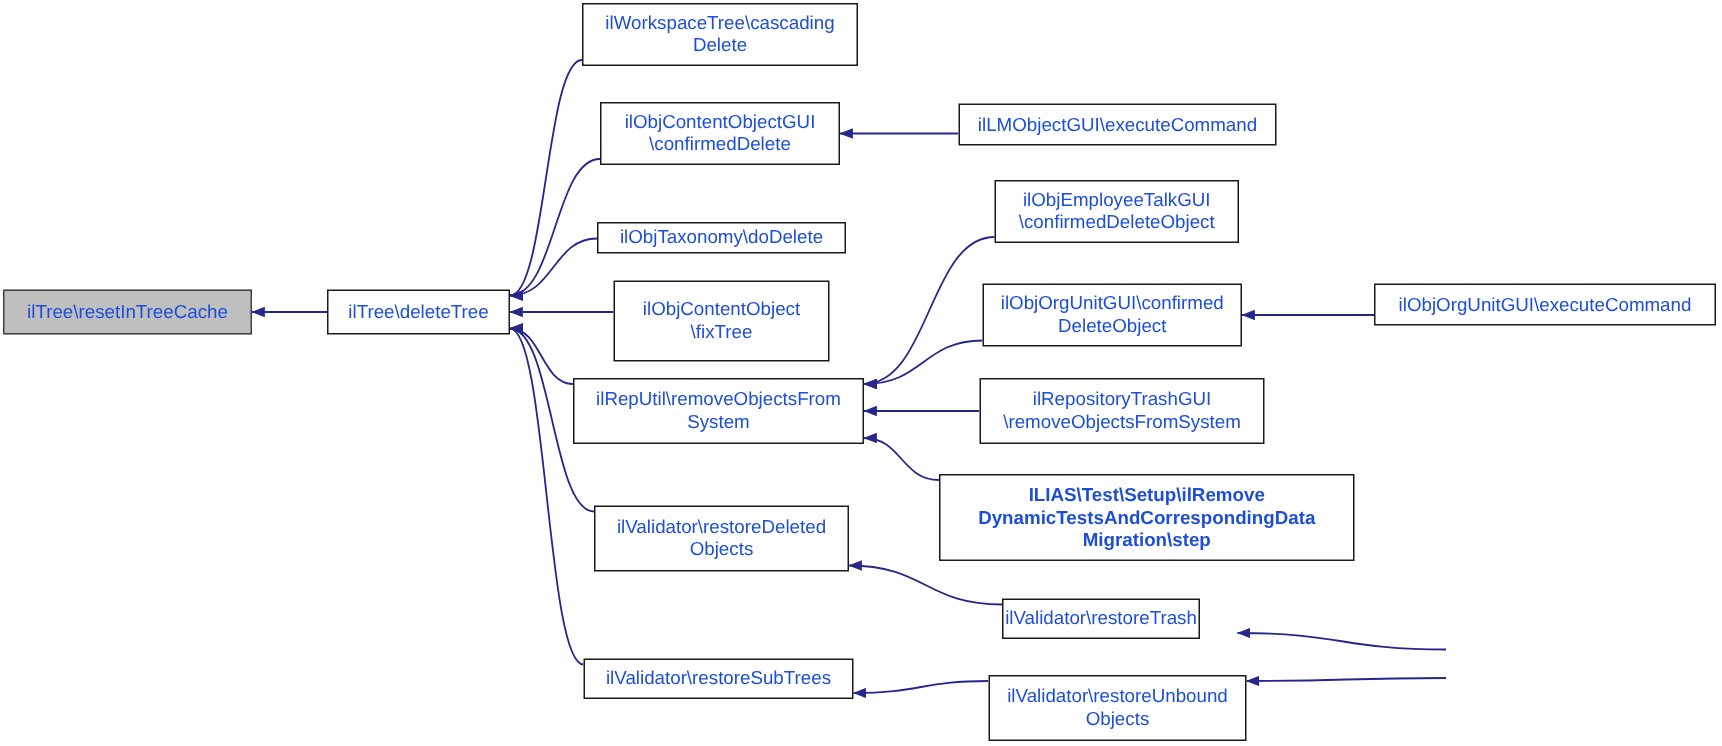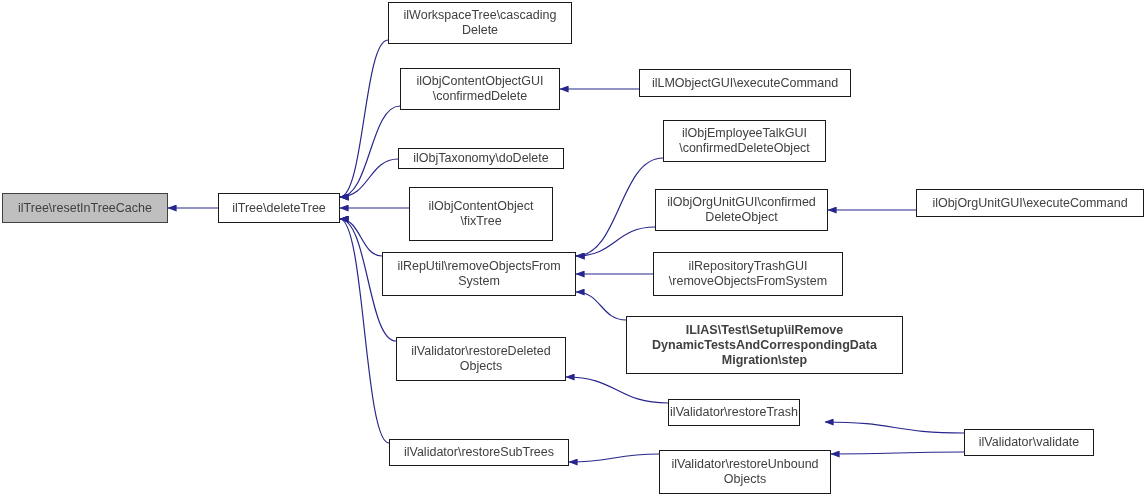--- a/index.html
+++ b/index.html
@@ -11,21 +11,21 @@
     background:#ffffff;
     font-family:"Liberation Sans","DejaVu Sans",sans-serif;
     overflow:hidden;
   }
   #edges{position:absolute;left:0;top:0;width:1148px;height:497px;}
   .node{
     position:absolute;
     box-sizing:border-box;
     border:1px solid #1a1a1a;
     background:#ffffff;
-    color:#404040;
+    color:#1d4ed8;
     display:flex;
     align-items:center;
     justify-content:center;
     text-align:center;
     font-size:12.5px;
     line-height:15px;
     letter-spacing:0px;
     white-space:pre-line;
     padding:1px 3px;
     cursor:pointer;
@@ -84,17 +84,16 @@
     <div class="node" style="left: 382px; top: 252px; width: 194px; height: 44px;">ilRepUtil\removeObjectsFrom
 System</div>
     <div class="node" style="left: 653px; top: 252px; width: 190px; height: 44px;">ilRepositoryTrashGUI
 \removeObjectsFromSystem</div>
     <div class="node" style="left: 626px; top: 316px; width: 277px; height: 58px; font-weight: bold;">ILIAS\Test\Setup\ilRemove
 DynamicTestsAndCorrespondingData
 Migration\step</div>
     <div class="node" style="left: 396px; top: 337px; width: 170px; height: 44px;">ilValidator\restoreDeleted
 Objects</div>
     <div class="node" style="left: 668px; top: 399px; width: 132px; height: 27px;">ilValidator\restoreTrash</div>
-    <div class="node" style="left: 964px; top: 429px; width: 130px; height: 27px;">ilValidator\validate</div>
     <div class="node" style="left: 389px; top: 439px; width: 180px; height: 27px;">ilValidator\restoreSubTrees</div>
     <div class="node" style="left: 659px; top: 450px; width: 172px; height: 44px; text-align: center;">ilValidator\restoreUnbound
 Objects</div>
   </div>
 
 </body></html>

